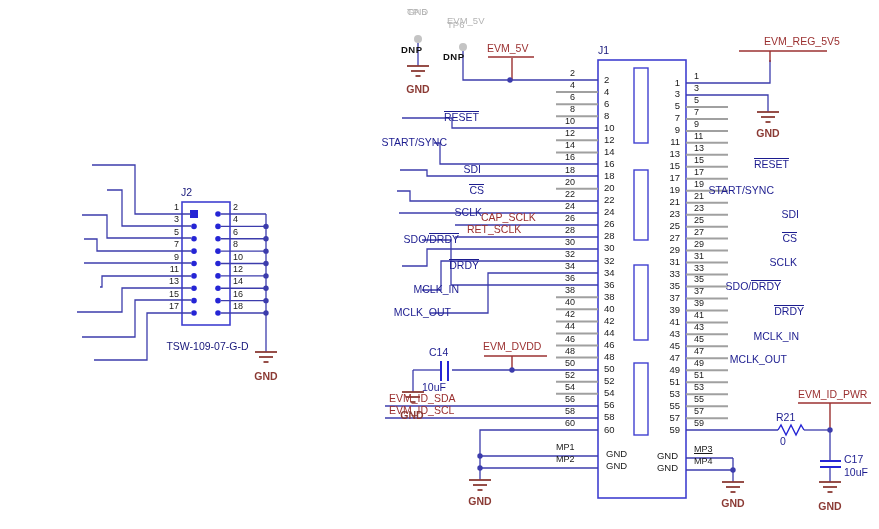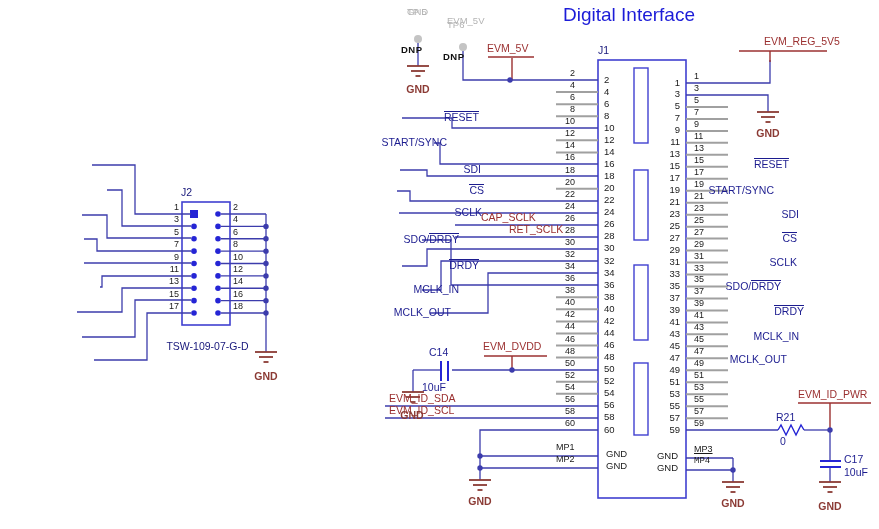--- a/index.html
+++ b/index.html
@@ -186,37 +186,36 @@
       <line x1="827.5" y1="492" x2="832.5" y2="492" stroke="#8B3A34" stroke-width="1.8"></line>
       <line x1="441" y1="361" x2="441" y2="381" stroke="#2525D5" stroke-width="2"></line>
       <line x1="448" y1="361" x2="448" y2="381" stroke="#2525D5" stroke-width="2"></line>
       <line x1="820" y1="461" x2="841" y2="461" stroke="#2525D5" stroke-width="2"></line>
       <line x1="820" y1="467" x2="841" y2="467" stroke="#2525D5" stroke-width="2"></line>
       <polyline points="778,430 781,425 786,435 791,425 796,435 801,425 804,430" fill="none" stroke="#2525D5" stroke-width="1.4"></polyline>
       <circle cx="418" cy="39" r="4" fill="#C4C4C4"></circle>
       <circle cx="463" cy="47" r="4" fill="#C4C4C4"></circle>
     </svg>
 
-  <div class="lab title" style="left:563px;top:5px;">Digital Interface</div>
 
   <div class="lab gray" style="left:407px;top:7px;">GND</div>
   <div class="lab gray" style="left:407px;top:7px;">TP 5</div>
   <div class="lab dnp" style="left:401px;top:45px;">DNP</div>
   <div class="lab maroon ctr" style="left:404px;top:84px;width:28px;">GND</div>
 
   <div class="lab gray" style="left:447px;top:16px;">EVM_5V</div>
   <div class="lab gray" style="left:447px;top:20px;">TP6</div>
   <div class="lab dnp" style="left:443px;top:52px;">DNP</div>
 
   <div class="lab red" style="left:487px;top:43px;">EVM_5V</div>
   <div class="lab red" style="left:764px;top:36px;">EVM_REG_5V5</div>
   <div class="lab red" style="left:483px;top:341px;">EVM_DVDD</div>
   <div class="lab red" style="left:798px;top:389px;">EVM_ID_PWR</div>
   <div class="lab red" style="left:481px;top:212px;">CAP_SCLK</div>
-  <div class="lab red" style="left:509px;top:224px;">RET_SCLK</div>
+  <div class="lab red" style="left:467px;top:224px;">RET_SCLK</div>
   <div class="lab red" style="left:389px;top:393px;">EVM_ID_SDA</div>
   <div class="lab red" style="left:389px;top:405px;">EVM_ID_SCL</div>
 
   <div class="lab ref" style="left:181px;top:187px;">J2</div>
   <div class="lab ref ctr" style="left:145px;top:341px;width:125px;">TSW-109-07-G-D</div>
   <div class="lab ref" style="left:598px;top:45px;">J1</div>
 
   <div class="lab" style="left:429px;top:347px;">C14</div>
   <div class="lab" style="left:422px;top:382px;">10uF</div>
   <div class="lab" style="left:844px;top:454px;">C17</div>
@@ -227,21 +226,21 @@
   <div class="lab maroon ctr" style="left:252px;top:371px;width:28px;">GND</div>
   <div class="lab maroon ctr" style="left:754px;top:128px;width:28px;">GND</div>
   <div class="lab maroon ctr" style="left:398px;top:410px;width:28px;">GND</div>
   <div class="lab maroon ctr" style="left:466px;top:496px;width:28px;">GND</div>
   <div class="lab maroon ctr" style="left:719px;top:498px;width:28px;">GND</div>
   <div class="lab maroon ctr" style="left:816px;top:501px;width:28px;">GND</div>
 
   <div class="lab pin" style="left:556px;top:443px;">MP1</div>
   <div class="lab pin" style="left:556px;top:455px;">MP2</div>
   <div class="lab pin" style="left:694px;top:445px;text-decoration:underline;">MP3</div>
-  <div class="lab pin" style="left:694px;top:457px;font-family:Liberation Mono, monospace;">MP4</div>
+  <div class="lab pin" style="left:694px;top:457px;">MP4</div>
   <div class="lab pinin" style="left:606px;top:449px;">GND</div>
   <div class="lab pinin" style="left:606px;top:461px;">GND</div>
   <div class="lab pinin rt" style="left:650px;top:451px;width:28px;">GND</div>
   <div class="lab pinin rt" style="left:650px;top:463px;width:28px;">GND</div>
 <div class="lab pin rt" style="left:157px;top:203px;width:22px;">1</div>
     <div class="lab pin rt" style="left:157px;top:215.375px;width:22px;">3</div>
     <div class="lab pin rt" style="left:157px;top:227.75px;width:22px;">5</div>
     <div class="lab pin rt" style="left:157px;top:240.125px;width:22px;">7</div>
     <div class="lab pin rt" style="left:157px;top:252.5px;width:22px;">9</div>
     <div class="lab pin rt" style="left:157px;top:264.875px;width:22px;">11</div>

